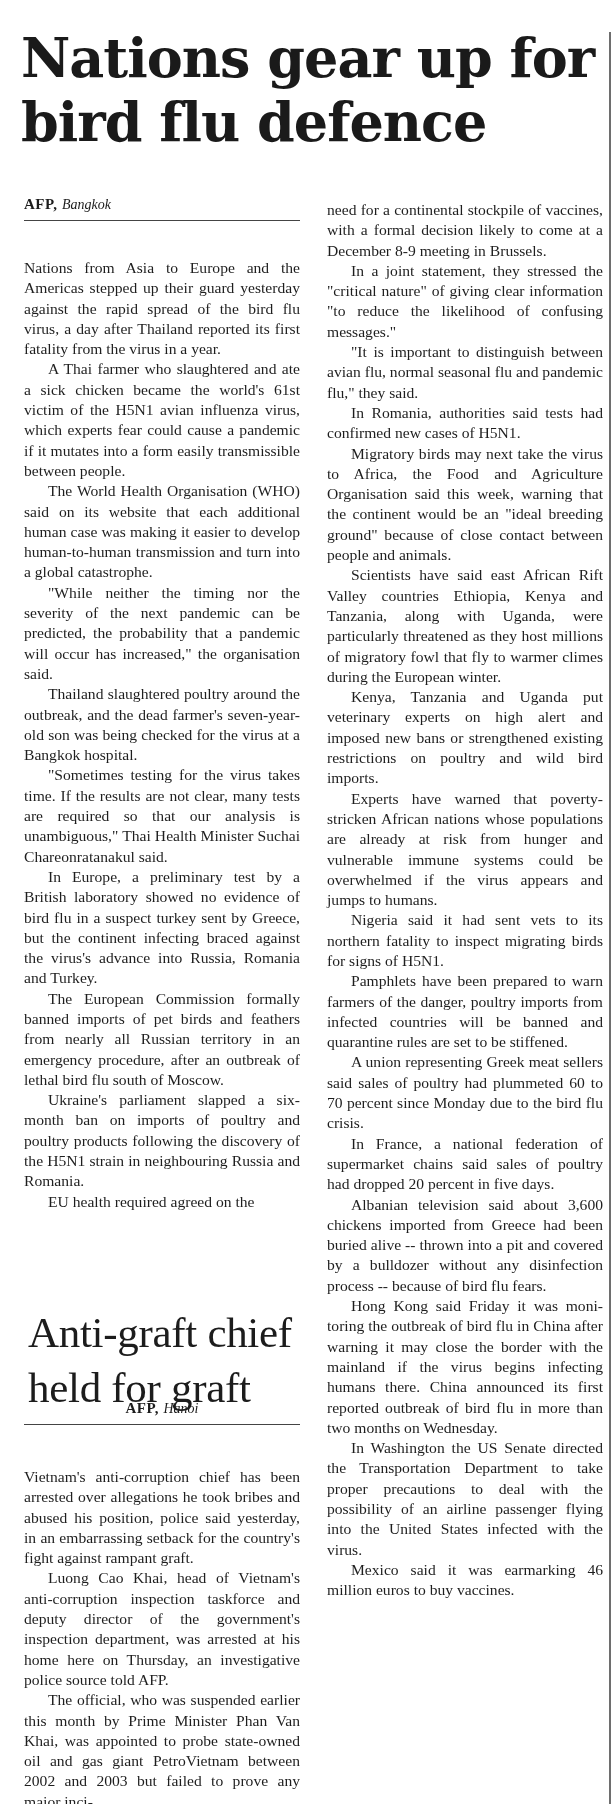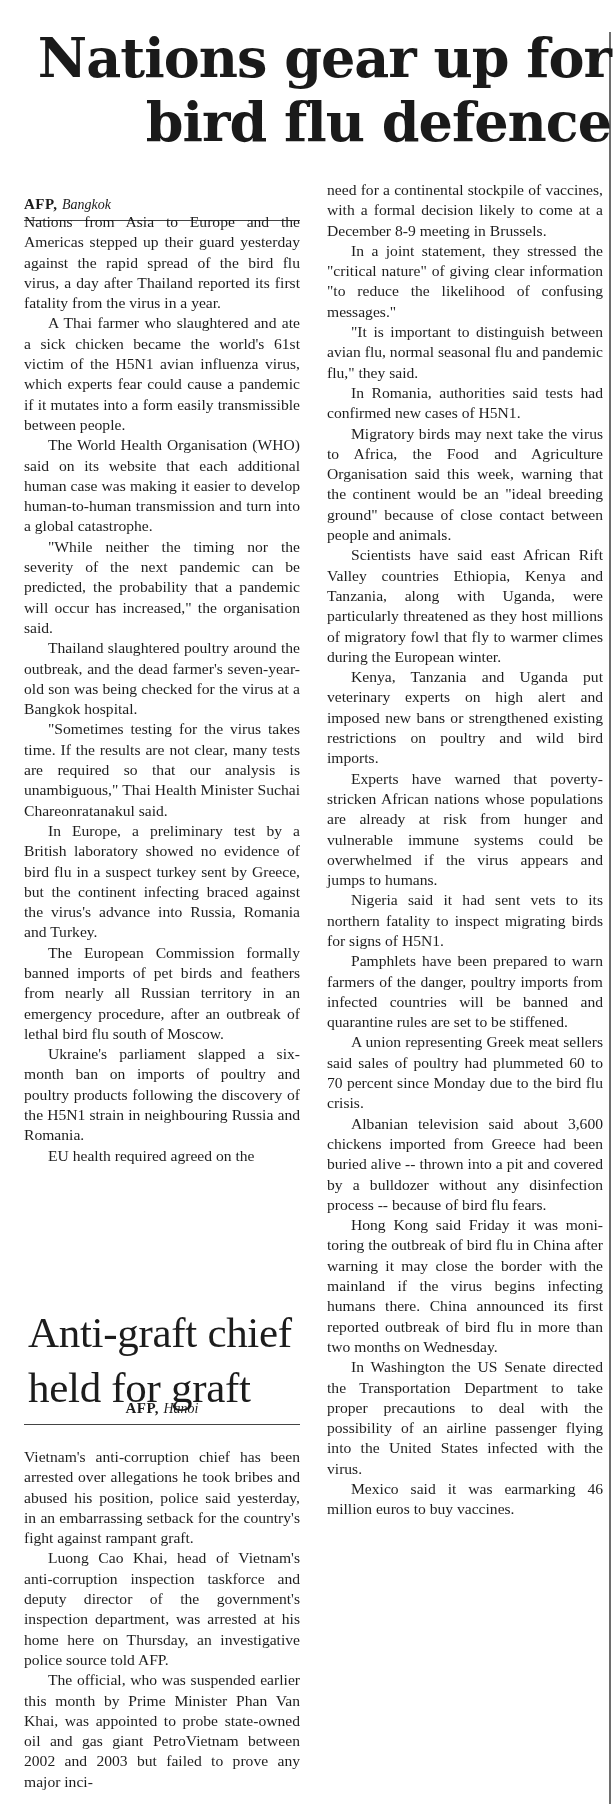--- a/index.html
+++ b/index.html
@@ -1,26 +1,26 @@
 <!DOCTYPE html>
 <html><head>
 <meta charset="utf-8">
 <style>
   html, body { margin: 0; padding: 0; background: #ffffff; }
   body { width: 615px; height: 1804px; overflow: hidden; position: relative; font-family: "DejaVu Serif", serif; color: #1c1c1c; }
   .page { position: absolute; left: 0; top: 0; width: 615px; height: 1804px; background: #ffffff; }
   .right-rule { position: absolute; left: 609px; top: 32px; width: 2px; height: 1772px; background: #6e6e6e; }
-  .headline { position: absolute; left: 21px; top: 26px; width: 590px; font-family: "DejaVu Serif", serif; font-weight: bold; font-size: 54px; line-height: 64px; letter-spacing: -1px; color: #1a1a1a; margin: 0; text-align: right; }
+  .headline { position: absolute; left: 21px; top: 26px; width: 590px; font-family: "DejaVu Serif", serif; font-weight: bold; font-size: 54px; line-height: 64px; letter-spacing: -1px; color: #1a1a1a; margin: 0; }
   .byline { position: absolute; left: 24px; width: 276px; font-size: 14px; line-height: 16px; border-bottom: 1.5px solid #444; padding-bottom: 7px; }
   .byline .agency { font-family: "Liberation Serif", serif; font-weight: bold; font-size: 15px; font-variant: small-caps; letter-spacing: 0.5px; }
   .byline .place { font-family: "Liberation Serif", serif; font-style: italic; font-size: 14px; }
   .col { position: absolute; width: 276px; font-family: "Liberation Serif", serif; font-size: 15.6px; line-height: 20.3px; text-align: justify; color: #1e1e1e; }
   .col p { margin: 0; text-indent: 24px; hyphens: manual; }
-  .col p.noindent { text-indent: 0; }
-  .col1 { left: 24px; top: 212px; }
+  .col p.noindent { text-indent: 0; margin-top: 20px; }
+  .col1 { left: 24px; top: 238px; }
   .col2 { left: 327px; top: 180px; width: 276px; }
   .subhead { position: absolute; left: 24px; top: 1301px; width: 280px; font-family: "Liberation Serif", serif; font-weight: normal; font-size: 43px; line-height: 55px; color: #1c1c1c; margin: 4px; letter-spacing: -0.3px; }
   .col3 { left: 24px; top: 1447px; height: 357px; overflow: hidden; }
 </style>
 </head>
 <body>
 
 <div class="page">
   <div class="right-rule"></div>
 
@@ -49,20 +49,21 @@
     <p>In a joint statement, they stressed the "critical nature" of giving clear information "to reduce the likelihood of confusing messages."</p>
     <p>"It is important to distinguish between avian flu, normal seasonal flu and pandemic flu," they said.</p>
     <p>In Romania, authorities said tests had confirmed new cases of H5N1.</p>
     <p>Migratory birds may next take the virus to Africa, the Food and Agriculture Organisation said this week, warning that the continent would be an "ideal breeding ground" because of close contact between people and animals.</p>
     <p>Scientists have said east African Rift Valley countries Ethiopia, Kenya and Tanzania, along with Uganda, were particularly threatened as they host millions of migratory fowl that fly to warmer climes during the European winter.</p>
     <p>Kenya, Tanzania and Uganda put veterinary experts on high alert and imposed new bans or strengthened existing restrictions on poultry and wild bird imports.</p>
     <p>Experts have warned that poverty-stricken African nations whose popula­tions are already at risk from hunger and vulnerable immune systems could be overwhelmed if the virus appears and jumps to humans.</p>
     <p>Nigeria said it had sent vets to its northern fatality to inspect migrating birds for signs of H5N1.</p>
     <p>Pamphlets have been prepared to warn farmers of the danger, poultry imports from infected countries will be banned and quarantine rules are set to be stiffened.</p>
     <p>A union representing Greek meat sellers said sales of poultry had plum­meted 60 to 70 percent since Monday due to the bird flu crisis.</p>
+    <p>In France, a national federation of supermarket chains said sales of poul­try had dropped 20 percent in five days.</p>
     <p>Albanian television said about 3,600 chickens imported from Greece had been buried alive -- thrown into a pit and covered by a bulldozer without any disinfection process -- because of bird flu fears.</p>
     <p>Hong Kong said Friday it was moni­toring the outbreak of bird flu in China after warning it may close the border with the mainland if the virus begins infecting humans there. China announced its first reported outbreak of bird flu in more than two months on Wednesday.</p>
     <p>In Washington the US Senate directed the Transportation Department to take proper precautions to deal with the possibility of an airline passenger flying into the United States infected with the virus.</p>
     <p>Mexico said it was earmarking 46 million euros to buy vaccines.</p>
   </div>
 
   <h2 class="subhead">Anti-graft chief held for graft</h2>
 
   <div class="byline" style="top:1400px;text-align:center;">
     <span class="agency">AFP,</span>

